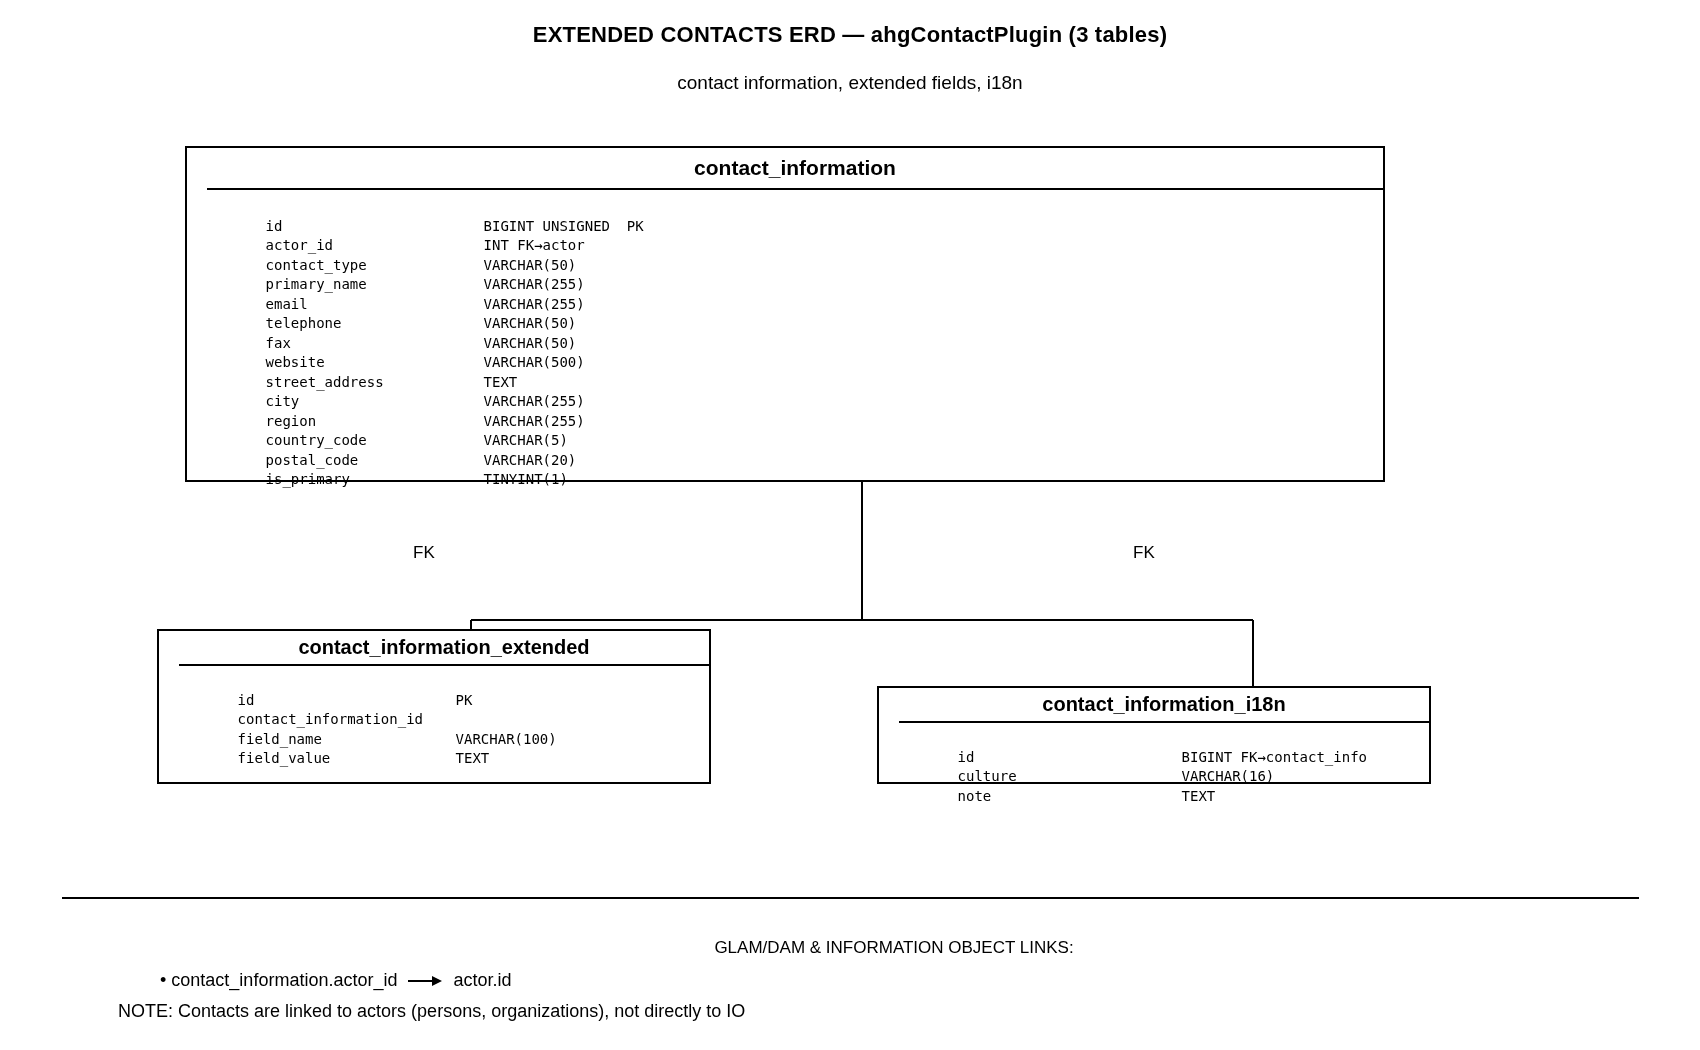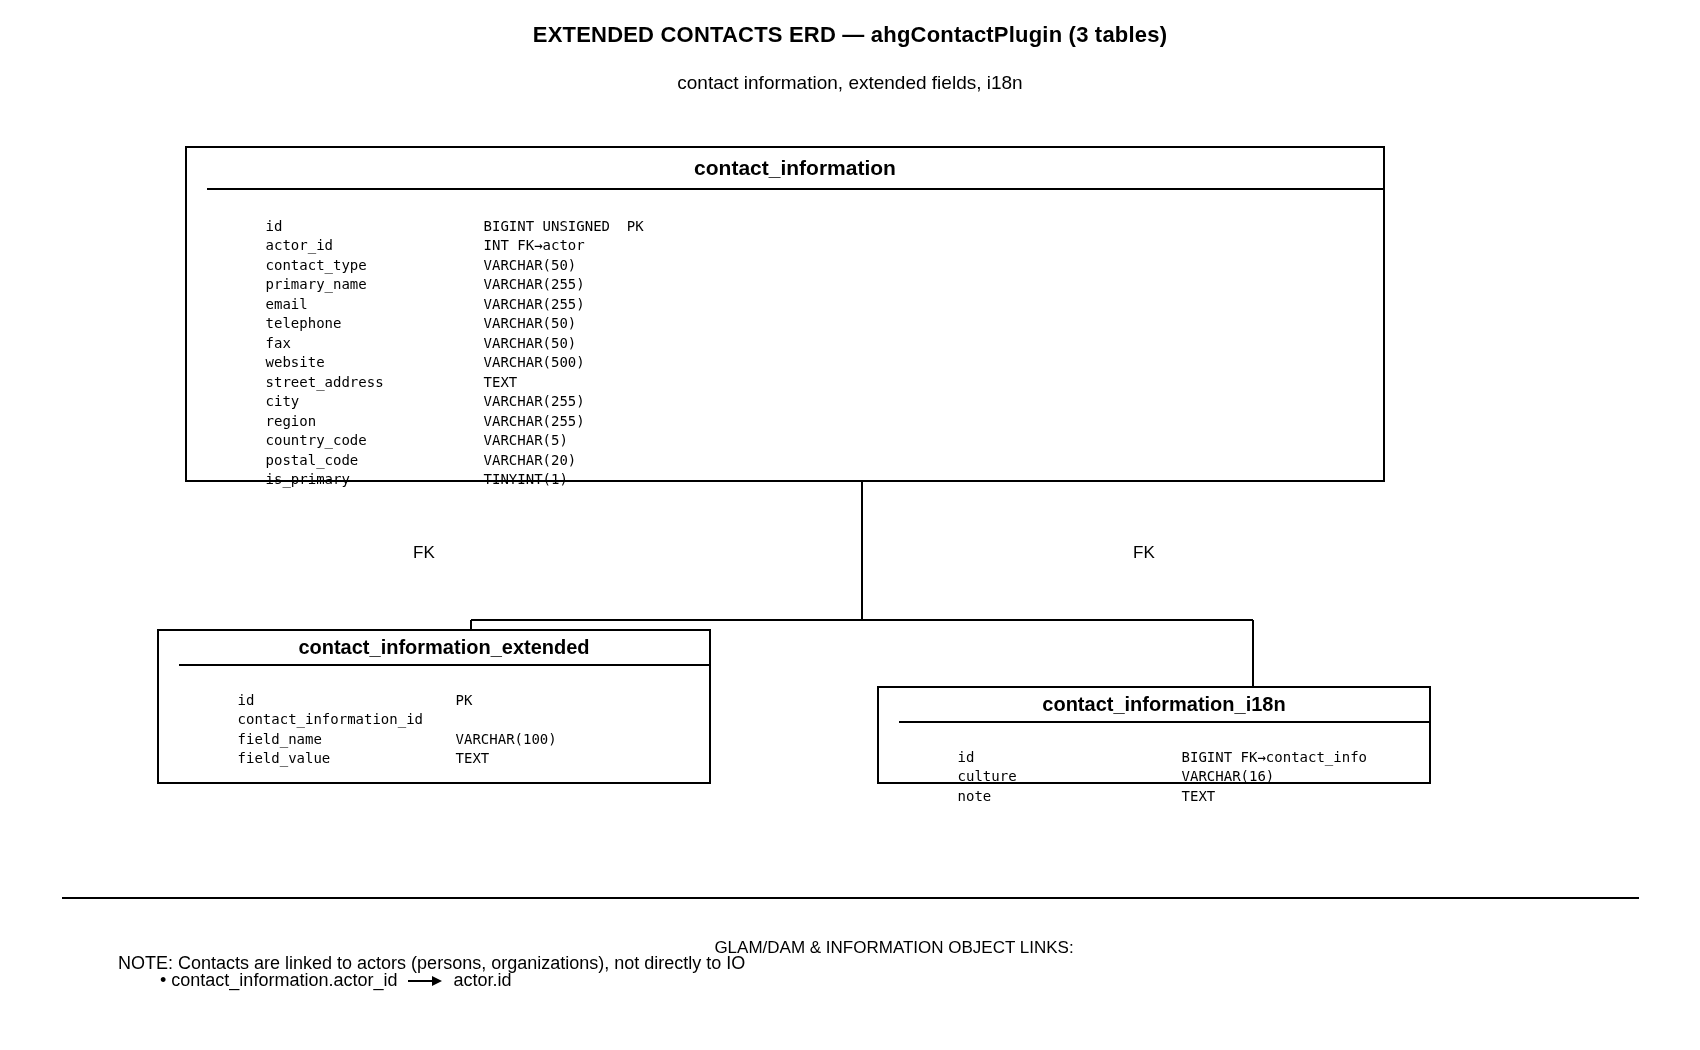--- a/index.html
+++ b/index.html
@@ -141,21 +141,21 @@
     width: 1700px;
     text-align: center;
     font-size: 17px;
     margin-left: 44px;
   }
   .footer-line {
     position: absolute;
     font-size: 18px;
   }
   #footer-link-1 { left: 112px; top: 970px; margin-left: 48px; }
-  #footer-note   { left: 118px; top: 953px; }
+  #footer-note   { left: 118px; top: 1001px; }
 
   .arrow-glyph {
     display: inline-block;
     position: relative;
     width: 34px;
     height: 10px;
     vertical-align: middle;
     margin: 0 6px;
   }
   .arrow-glyph .shaft {

